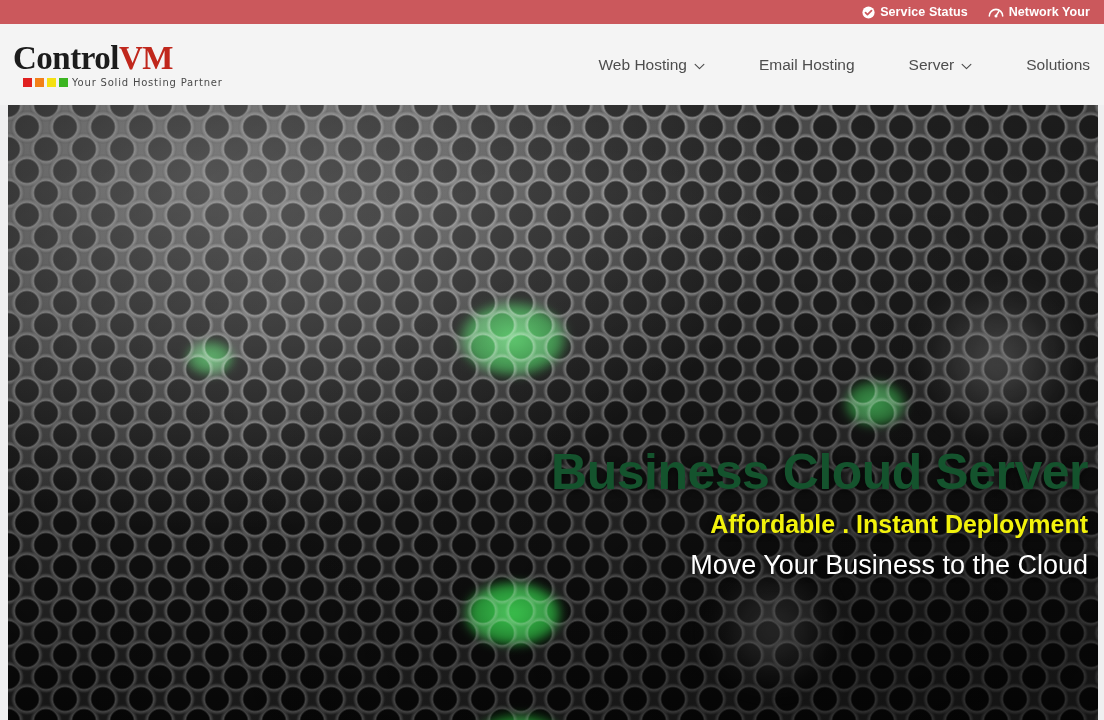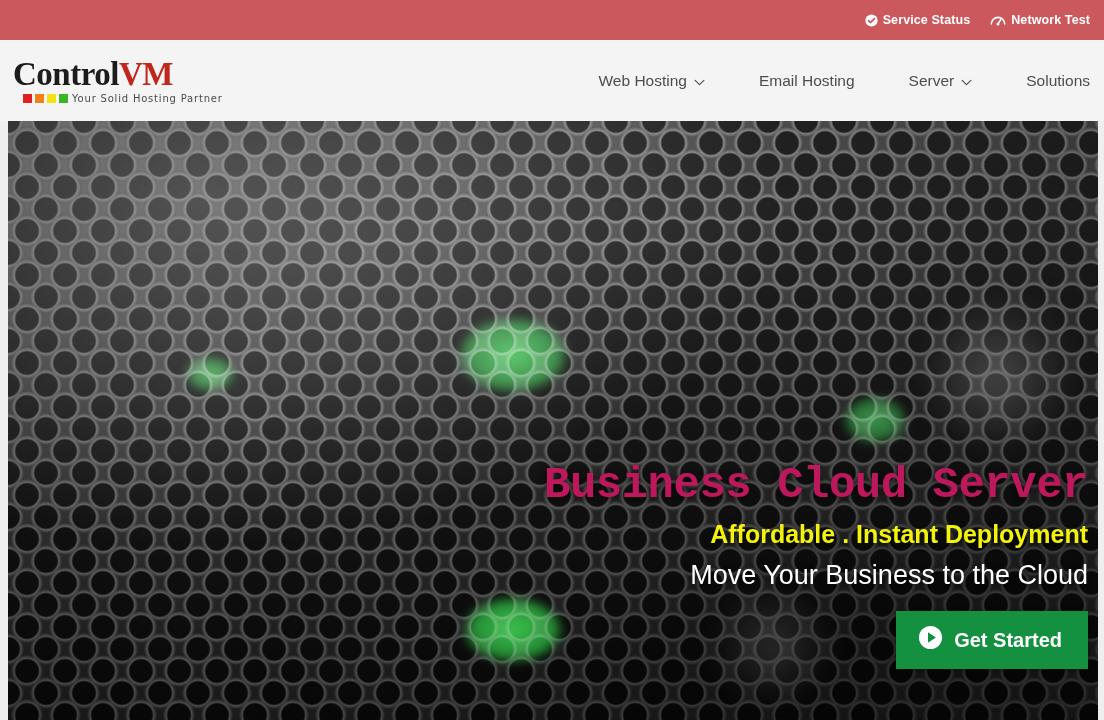--- a/index.html
+++ b/index.html
@@ -5,21 +5,21 @@
   * { margin:0; padding:0; box-sizing:border-box; }
   html, body {
     width:1104px; height:720px;
     background:#ffffff;
     font-family:"Liberation Sans", sans-serif;
     overflow:hidden;
   }
 
   
   .topbar {
-    height:40px;
+    height:24px;
     background:#cb585c;
     display:flex;
     align-items:center;
     justify-content:flex-end;
     padding-right:14px;
     gap:20px;
   }
   .topbar-link {
     display:flex;
     align-items:center;
@@ -158,24 +158,24 @@
   }
 
   .hero-copy {
     position:absolute;
     right:16px;
     top:342px;
     text-align:right;
     z-index:5;
   }
   .hero-title {
-    font-family:Liberation Mono, monospace;
-    font-size:44px;
-    font-weight:bold;
-    color:#be185d;
+    font-family:Liberation Sans, sans-serif;
+    font-size:50px;
+    font-weight:bold;
+    color:#14532d;
     line-height:1;
     letter-spacing:-.5px;
     text-shadow:0 2px 7px rgba(0,0,0,.65);
     white-space:nowrap;
   }
   .hero-sub1 {
     font-size:25px;
     color:#f2f20c;
     line-height:1.1;
     margin-top:14px;
@@ -221,21 +221,21 @@
     <span>Service Status</span>
   </a>
   <a class="topbar-link">
     <span class="ic">
       <svg width="16" height="13" viewBox="0 0 20 16">
         <path d="M1.6 12.5a8.4 8.4 0 0 1 16.8 0" stroke="#ffffff" stroke-width="1.9" fill="none" stroke-linecap="round"></path>
         <path d="M10 12.3L13.4 6.9" stroke="#ffffff" stroke-width="1.9" stroke-linecap="round"></path>
         <circle cx="10" cy="12.4" r="1.9" fill="#ffffff"></circle>
       </svg>
     </span>
-    <span>Network Test</span>
+    <span>Network Your</span>
   </a>
 </div>
 
 <div class="header">
 
   <div class="logo">
     <div class="logo-word">
       <span class="blk">Control</span><span class="red">VM</span>
     </div>
     <div class="logo-tag">
@@ -289,26 +289,15 @@
 
     <div class="glow glow-a"></div>
     <div class="glow glow-b"></div>
     <div class="mesh-vignette"></div>
   </div>
 
   <div class="hero-copy">
     <div class="hero-title">Business Cloud Server</div>
     <div class="hero-sub1">Affordable . Instant Deployment</div>
     <div class="hero-sub2">Move Your Business to the Cloud</div>
-    <div class="cta-wrap">
-      <button class="cta">
-        <span>
-          <svg width="25" height="25" viewBox="0 0 26 26">
-            <circle cx="13" cy="13" r="12" fill="#ffffff"></circle>
-            <path d="M10.4 7.6l8.2 5.4-8.2 5.4z" fill="#149041"></path>
-          </svg>
-        </span>
-        <span>Get Started</span>
-      </button>
-    </div>
   </div>
 
 </div>
 
 </body></html>

